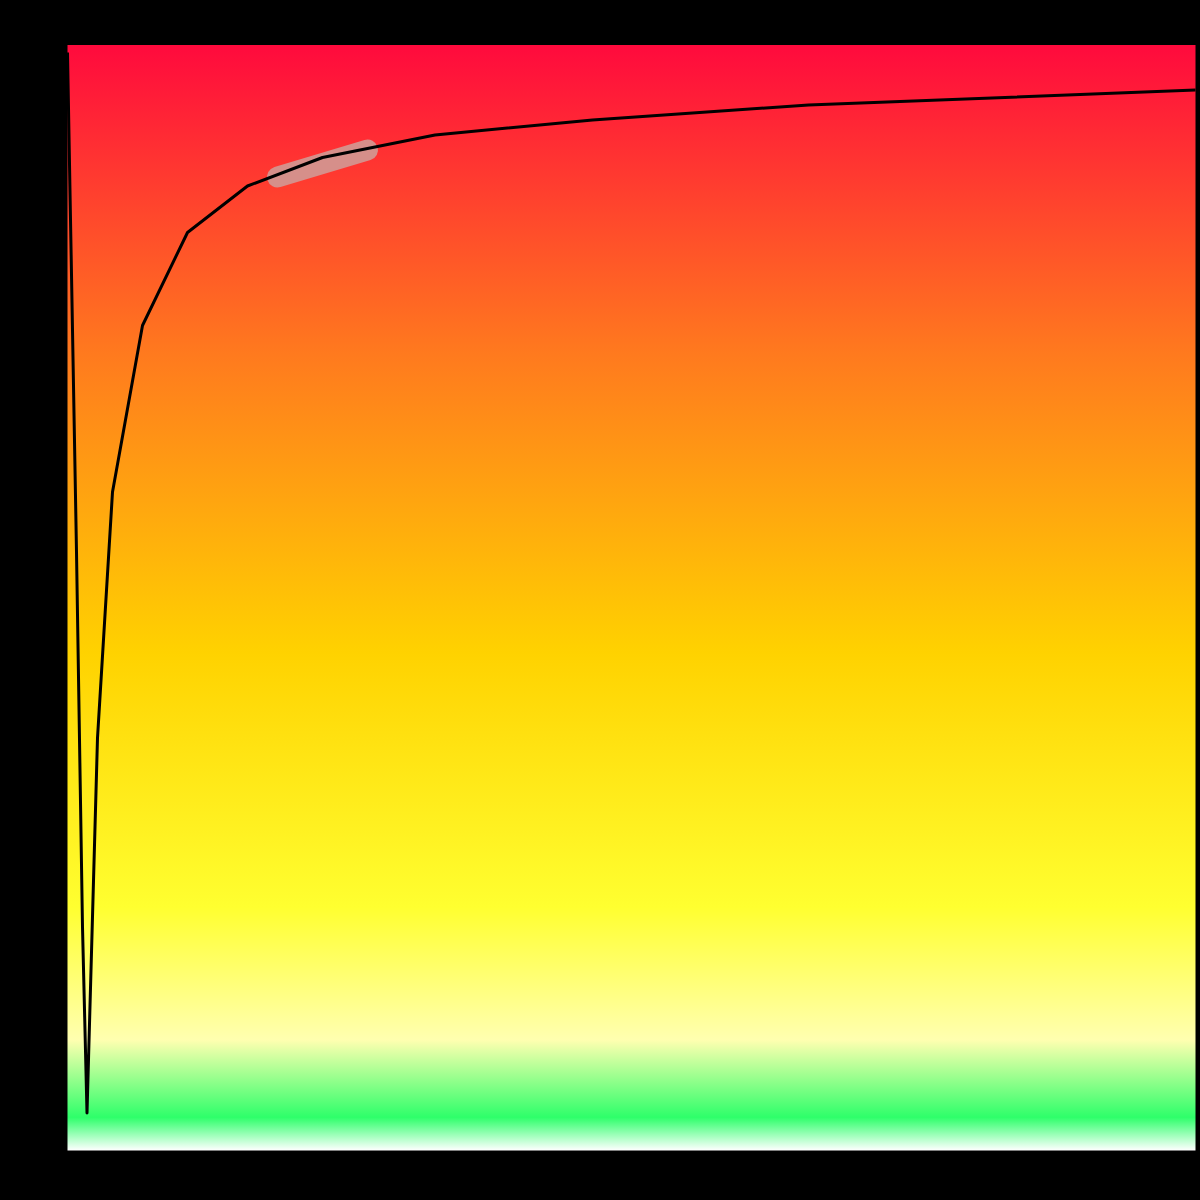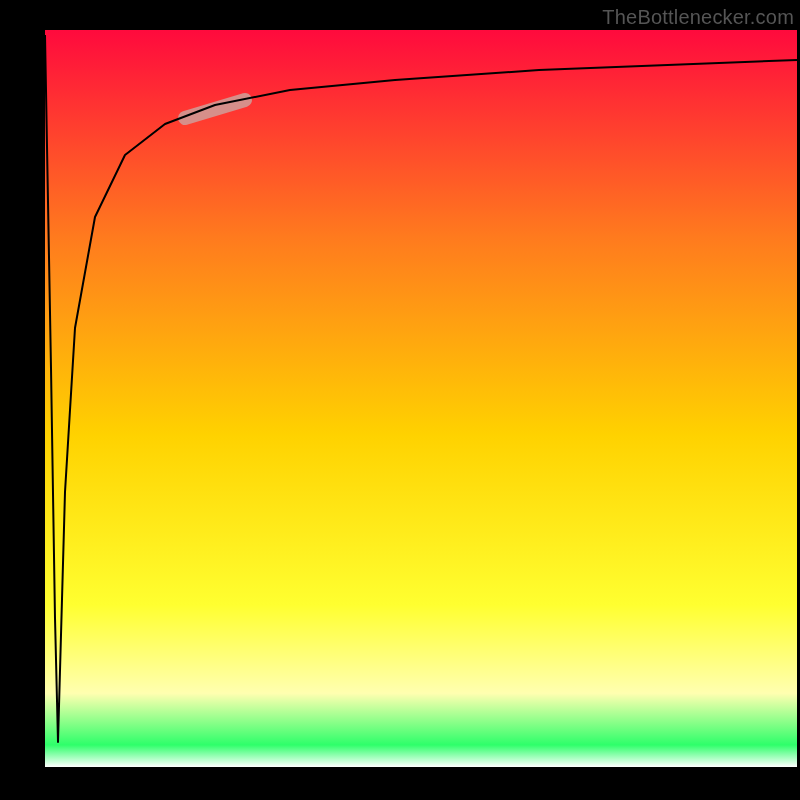--- a/index.html
+++ b/index.html
@@ -76,14 +76,13 @@
                L 80 125
                L 120 94
                L 170 75
                L 245 60
                L 350 50
                L 494 40
                L 752 30" fill="none" stroke-linejoin="round" stroke="#000000" stroke-width="2"></path>
     </svg>
   </div>
 
-  <div class="watermark">TheBottlenecker.com</div>
 </div>
 
 </body></html>

